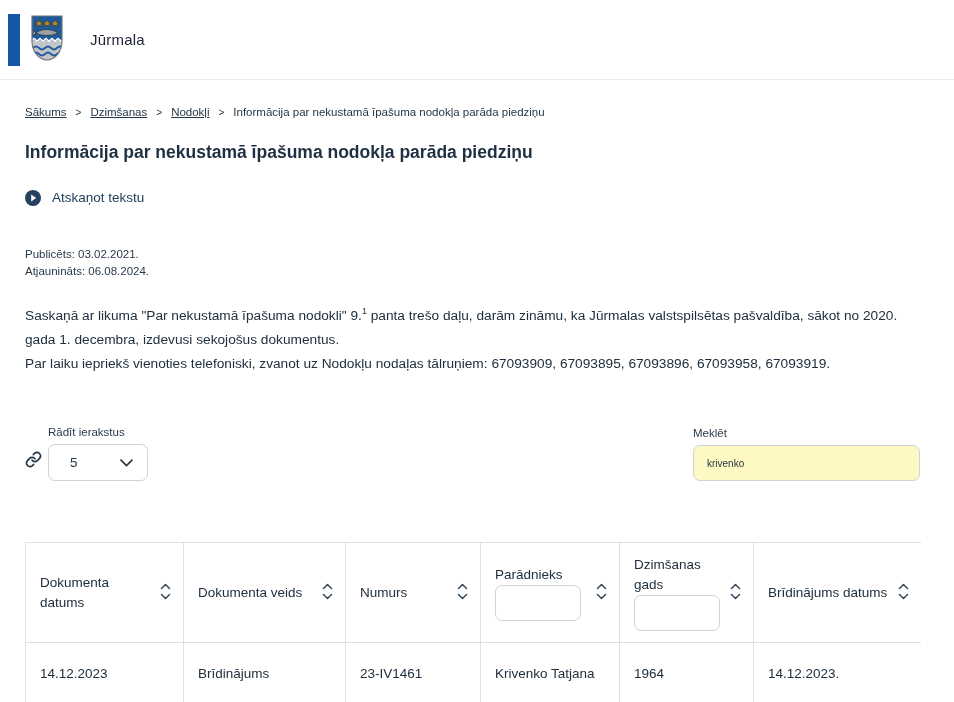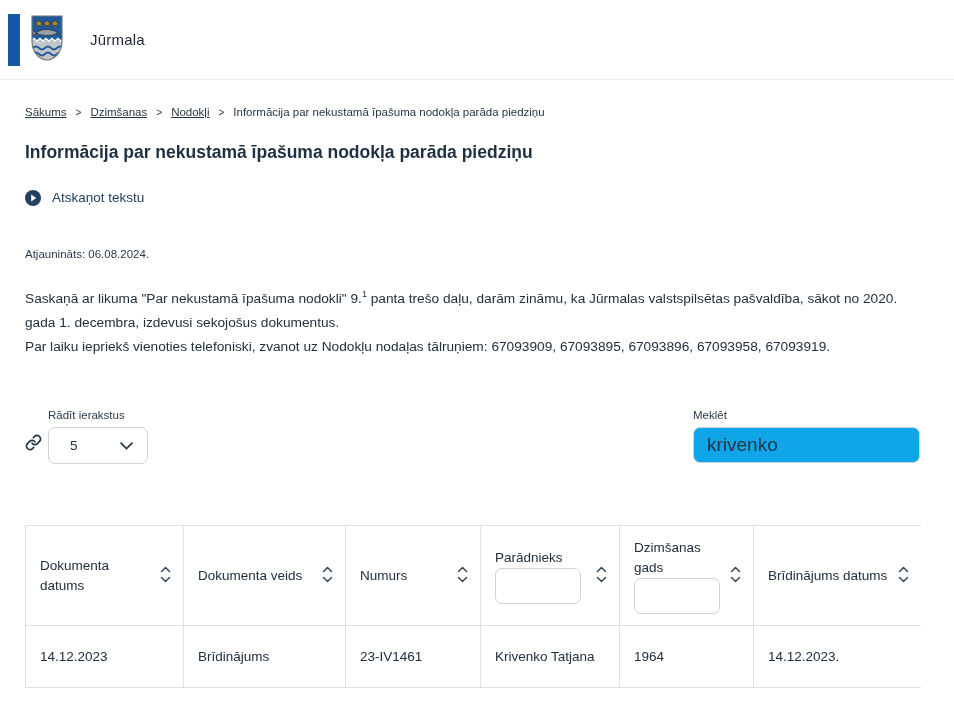--- a/index.html
+++ b/index.html
@@ -44,40 +44,40 @@
   .play-label { margin-left: 11px; font-size: 13.5px; color: #23405e; }
 
   .pub-block { margin-top: 40px; font-size: 11.5px; line-height: 17px; color: #2b3a4a; }
 
   .body-text { margin-top: 24px; font-size: 13.7px; line-height: 24px; color: #20303f; }
   .body-text sup { font-size: 9px; vertical-align: super; line-height: 0; }
 
   
   .controls {
     margin-top: 50px;
-    display: flex; justify-content: space-between; align-items: flex-start;
+    display: flex; justify-content: space-between; align-items: flex-end;
   }
   .show-entries { display: flex; align-items: flex-end; }
   .link-icon { margin-bottom: 9px; margin-right: 6px; }
   .field-label { font-size: 11.5px; color: #2b3a4a; margin-bottom: 6px; display: block; }
   .select-box {
     width: 100px; height: 37px;
     border: 1px solid #ccd4da; border-radius: 7px;
     display: flex; align-items: center; justify-content: space-between;
     padding: 0 14px 0 21px;
     font-size: 13.5px; color: #253746;
     background: #fff; cursor: pointer;
   }
   .search-group { width: 227px; }
   .search-input {
     width: 227px; height: 36px;
     border: 1px solid #ccd4da; border-radius: 7px;
-    padding: 0 13px; font-size: 19px; color: #253746;
+    padding: 0 13px; font-size: 10px; color: #253746;
     font-family: "Liberation Sans", sans-serif;
-    outline: none; background: #0ea5e9;
+    outline: none; background: #fef9c3;
   }
 
   
   .records-table { margin-top: 61px; width: 895px; border-collapse: collapse; table-layout: fixed; }
   .records-table th, .records-table td {
     border-left: 1px solid #dbe1e7;
     font-weight: normal; text-align: left; vertical-align: middle;
     font-size: 13.5px; color: #20303f;
   }
   .records-table thead th { border-top: 1px solid #dbe1e7; border-bottom: 1px solid #dbe1e7; height: 100px; padding: 0 8px 0 14px; }
@@ -143,20 +143,21 @@
     <span>
       <svg width="16" height="16" viewBox="0 0 16 16">
         <circle cx="8" cy="8" r="8" fill="#24425f"></circle>
         <path d="M6.2 4.6 L11.2 8 L6.2 11.4 Z" fill="#ffffff"></path>
       </svg>
     </span>
     <span class="play-label">Atskaņot tekstu</span>
   </div>
 
   <div class="pub-block">
+    <div>Publicēts: 03.02.2021.</div>
     <div>Atjaunināts: 06.08.2024.</div>
   </div>
 
   <div class="body-text">
     <p><span>Saskaņā ar likuma "Par nekustamā īpašuma nodokli" 9.</span><sup>1</sup><span> panta trešo daļu, darām zināmu, ka Jūrmalas valstspilsētas pašvaldība, sākot no 2020. gada 1. decembra,  izdevusi sekojošus dokumentus.</span></p>
     <p>Par laiku iepriekš vienoties telefoniski, zvanot uz Nodokļu nodaļas tālruņiem: 67093909, 67093895, 67093896,  67093958, 67093919.</p>
   </div>
 
   <div class="controls">
     <div class="show-entries">

